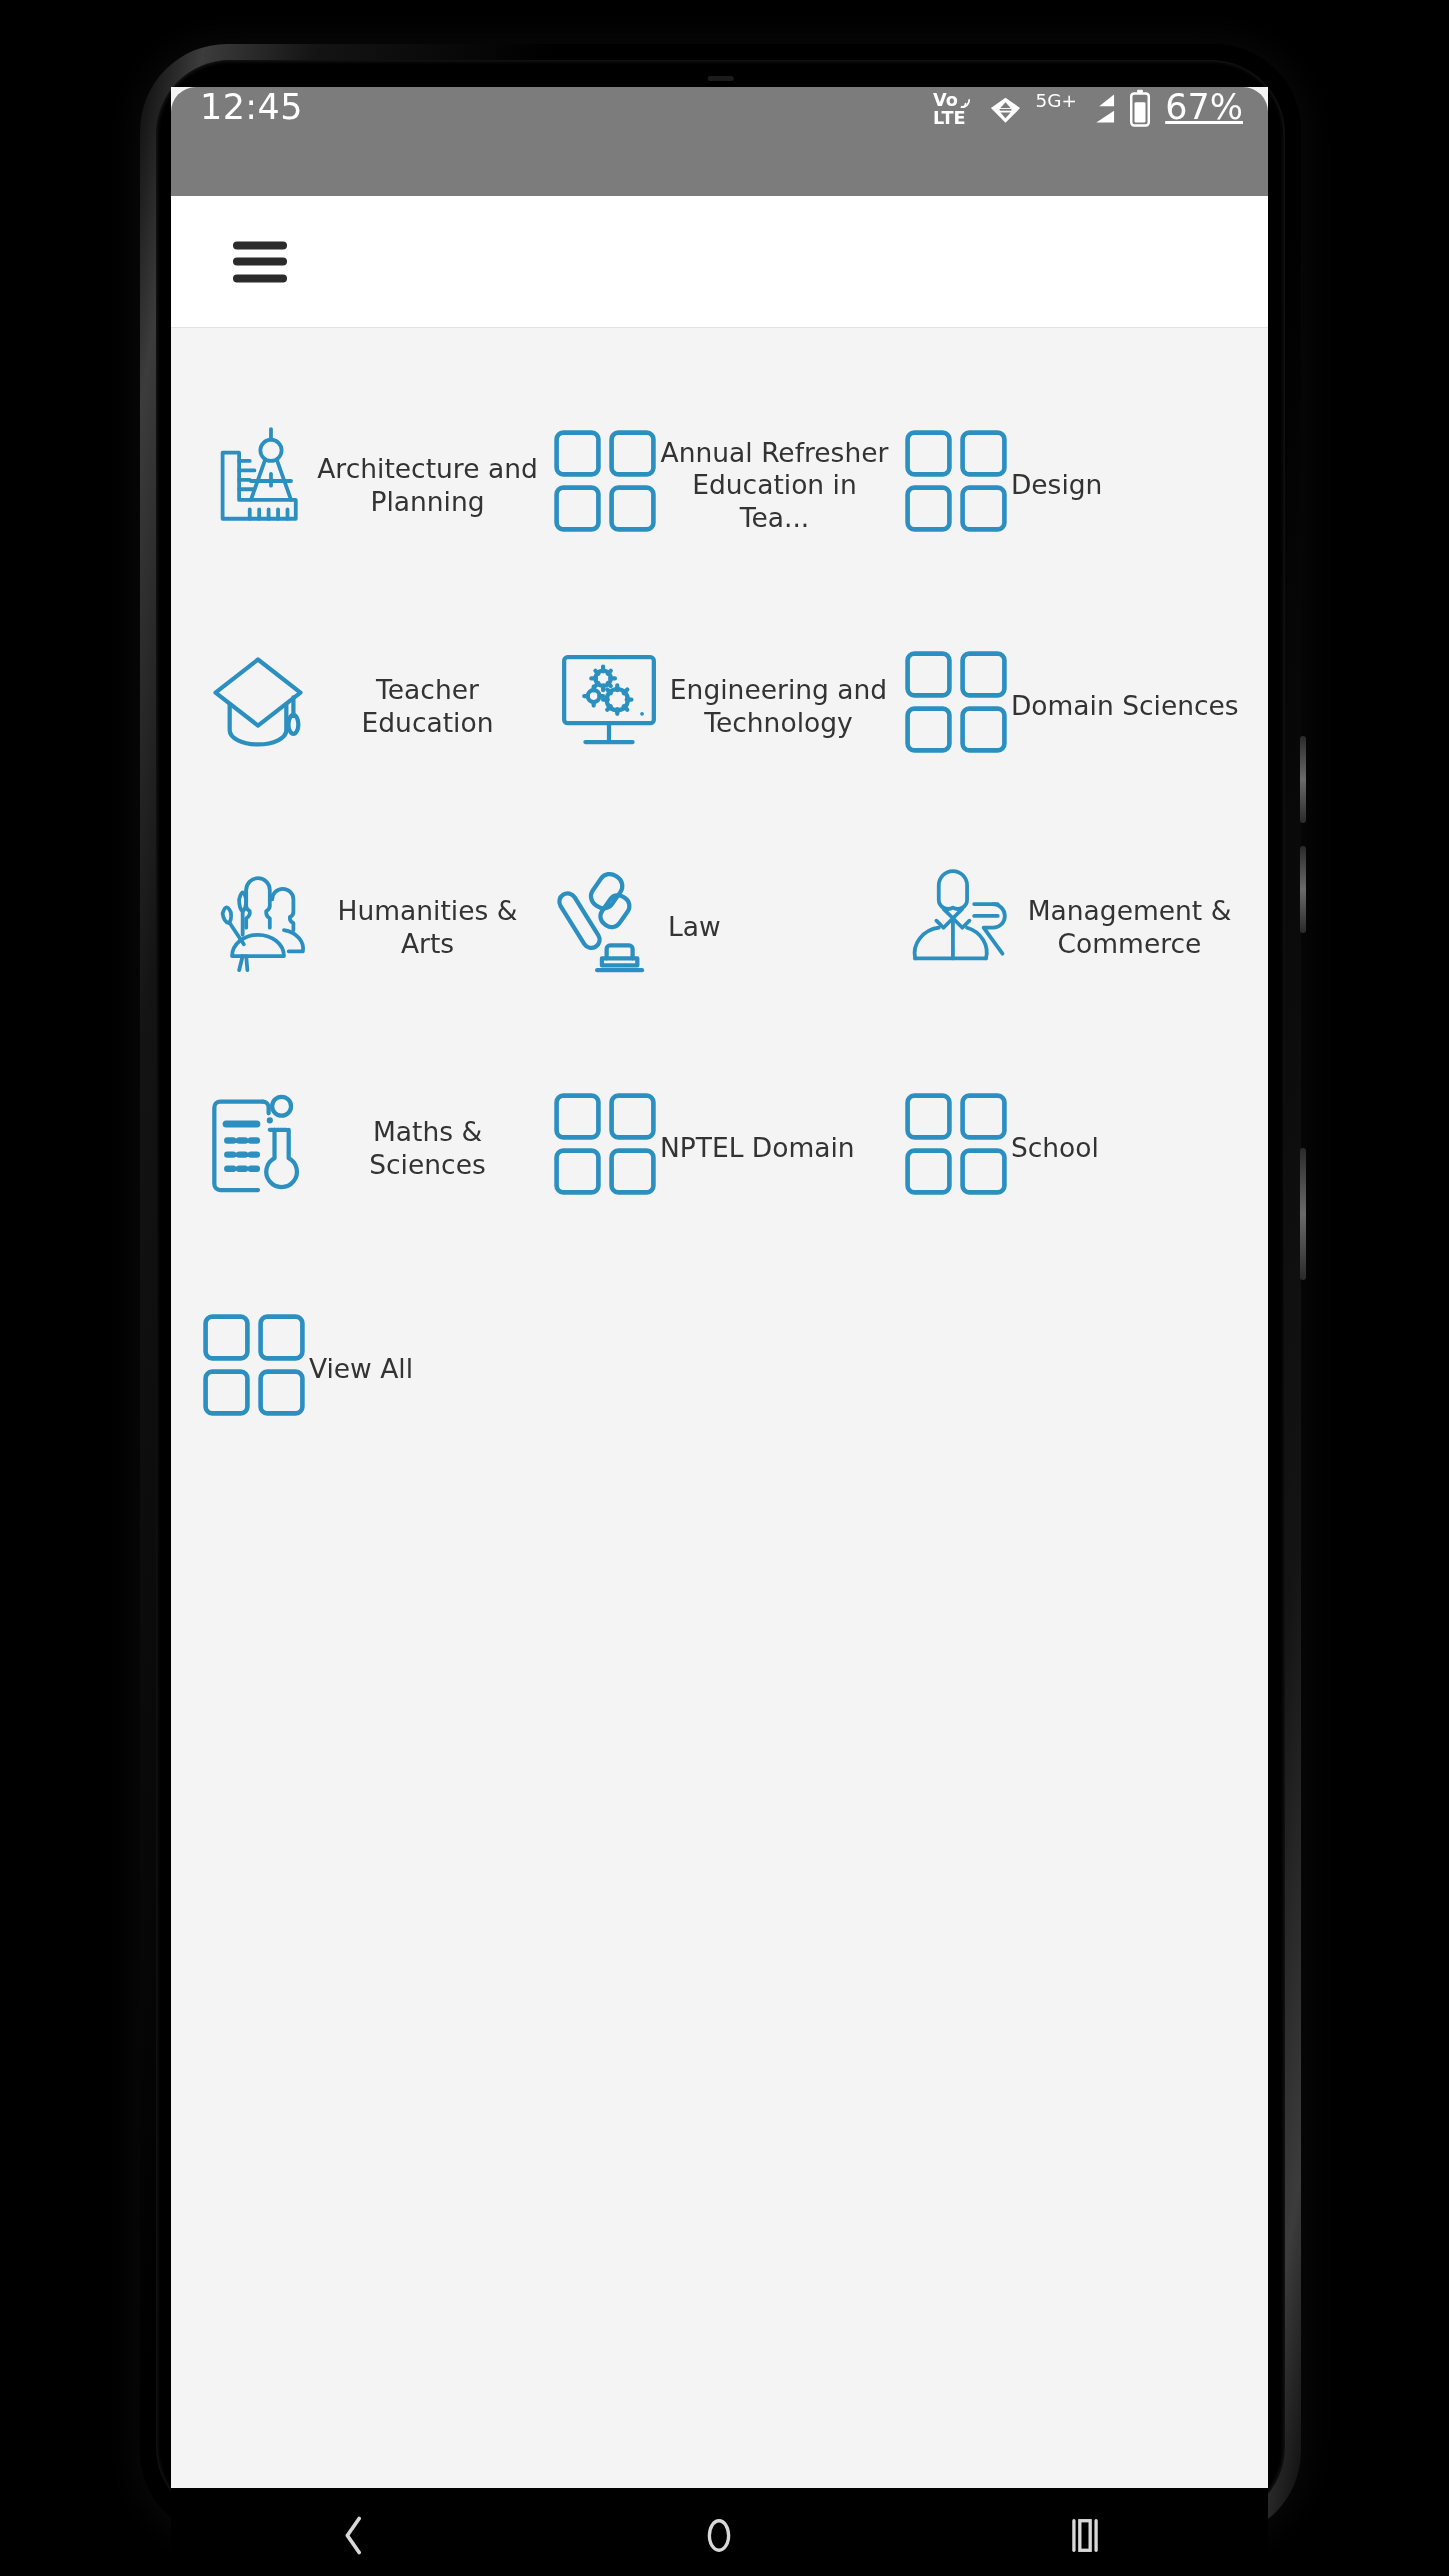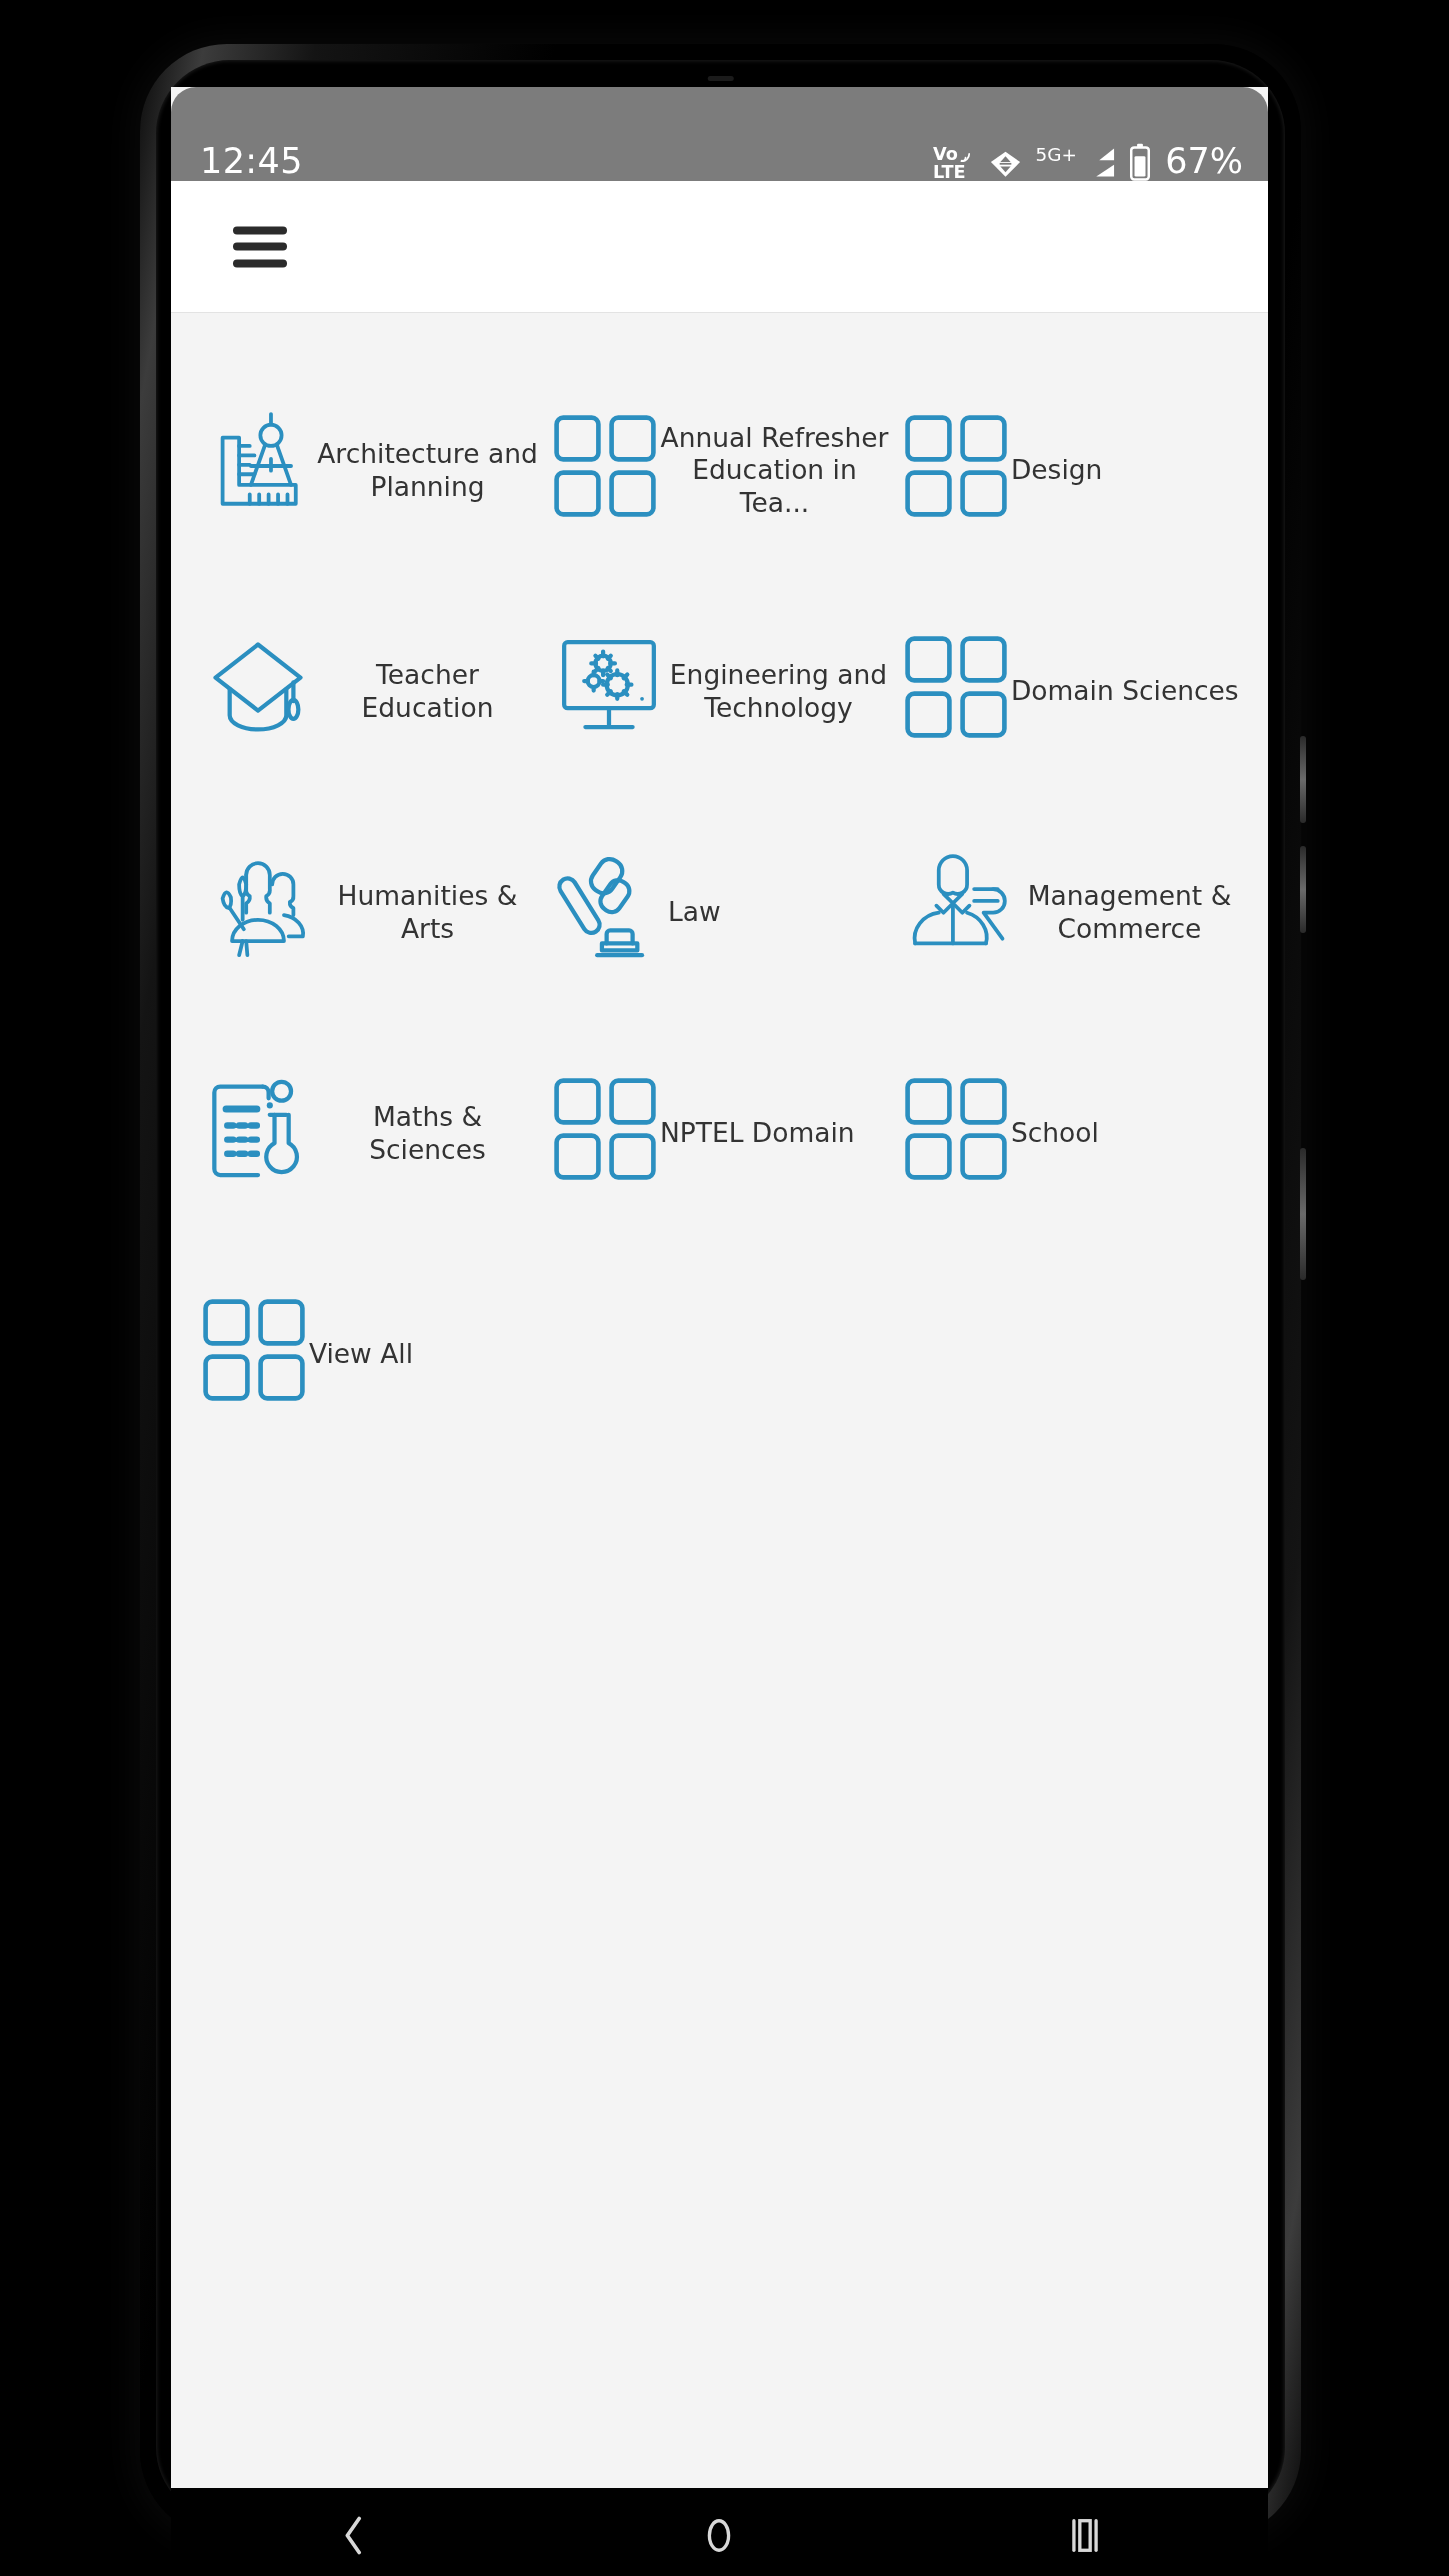--- a/index.html
+++ b/index.html
@@ -50,31 +50,31 @@
   
   #screen{
     position:absolute; left:171px; top:87px;
     width:1097px; height:2401px;
     background:#f4f4f4;
     overflow:hidden;
   }
 
   
   #status-bar{
-    height:94px; background:#7c7c7c; color:#fff;
-    display:flex; align-items:flex-end;
+    height:109px; background:#7c7c7c; color:#fff;
+    display:flex; align-items:flex-start;
     padding:0 25px 0 29px;
     border-radius:25px 25px 0 0;
   }
   #status-clock{ font-size:35px; letter-spacing:0.4px; font-family:"DejaVu Sans", sans-serif; }
   #status-icons{ margin-left:auto; display:flex; align-items:flex-end; gap:12.5px; }
   .volte-stack{ display:flex; flex-direction:column; line-height:.98; font-weight:bold; font-size:17.7px; }
   .volte-row{ display:flex; align-items:center; gap:1.5px; }
   #signal-label-5g{ font-size:18.4px; color:#ffffff; align-self:flex-start; margin-bottom:1.5px;}
-  #battery-percent{ font-size:35px; margin-left:1.5px; }
+  #battery-percent{ font-size:35px; margin-left:1.5px;text-decoration:underline; }
 
   
   #app-bar{
     height:132px; background:#fff;
     display:flex; align-items:center; position:relative;
     border-bottom:0.7px solid #e3e3e3;
   }
   #menu-button{
     position:absolute; left:62px; top:50%; transform:translateY(-50%);
     width:54px; height:41px;

